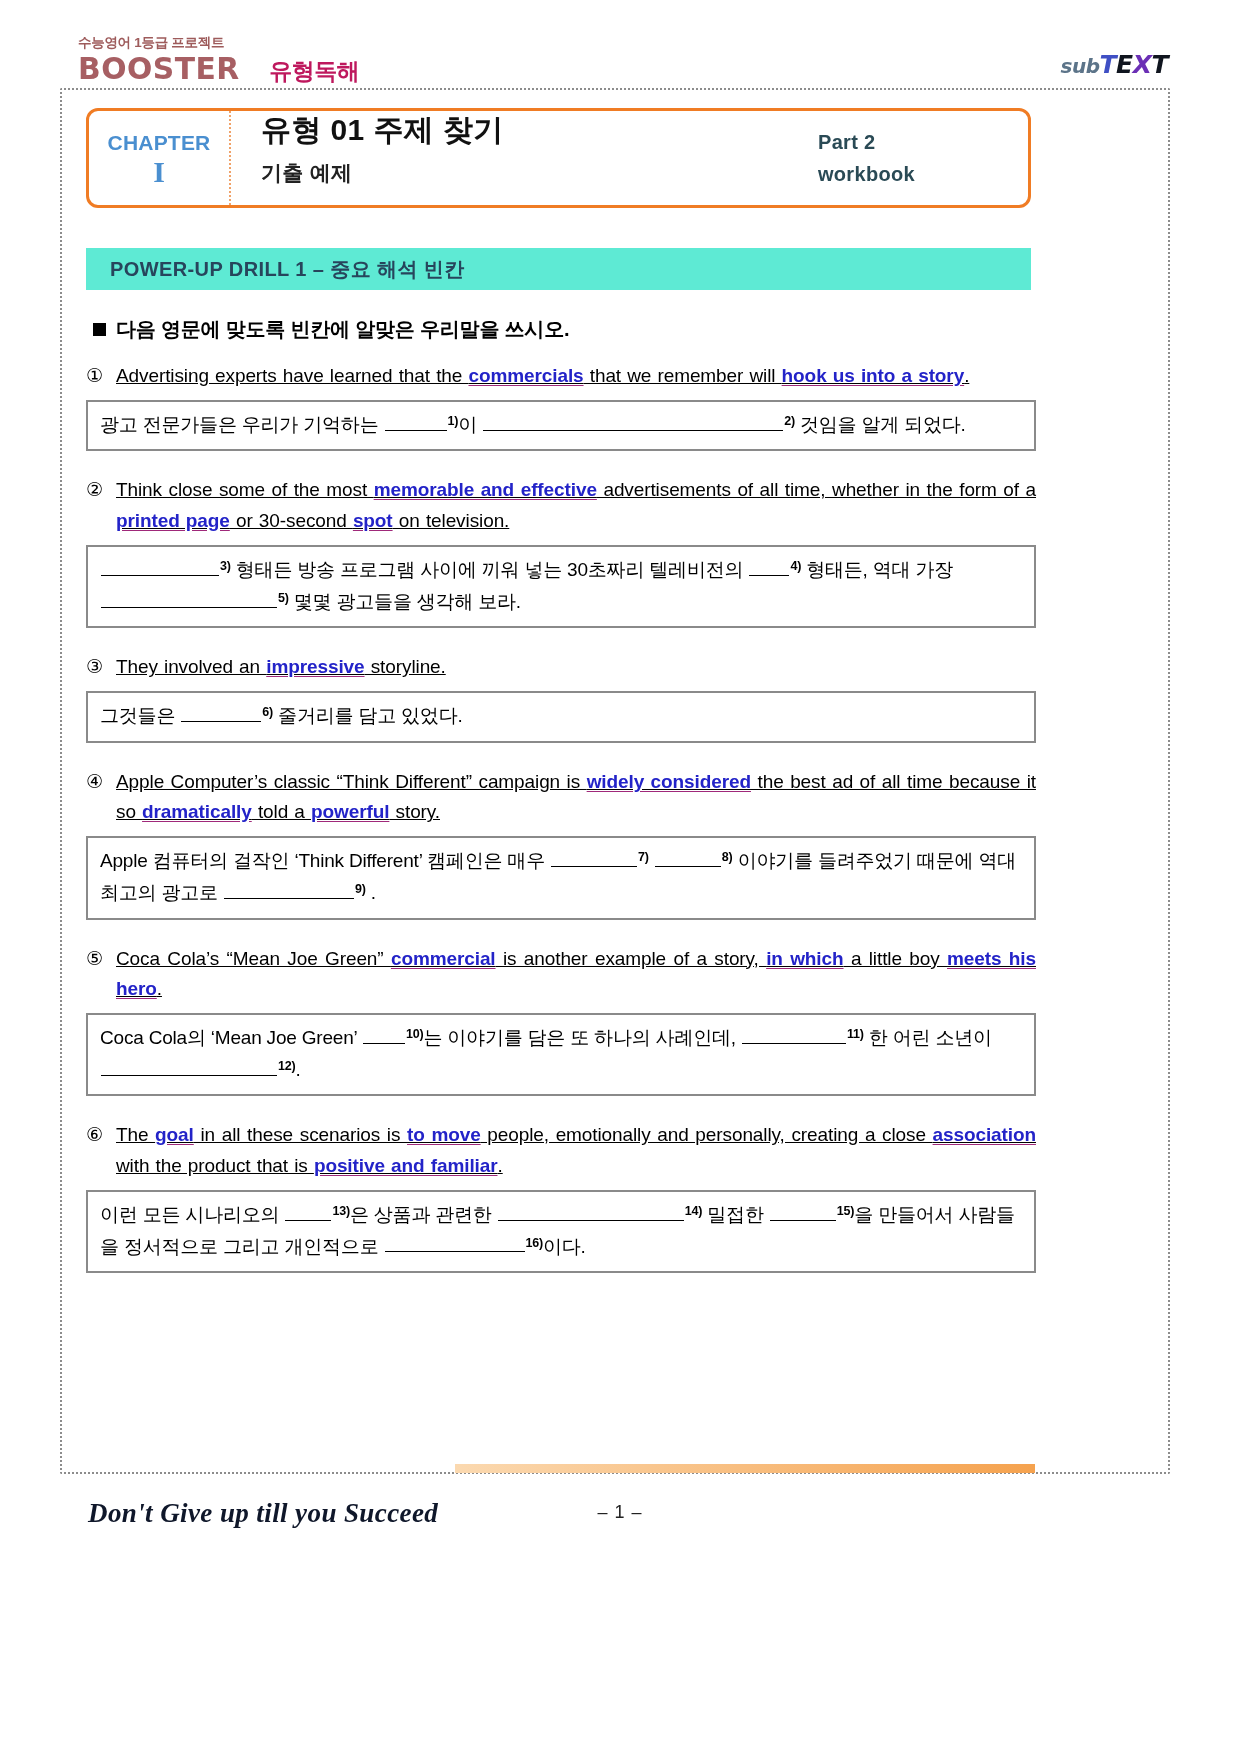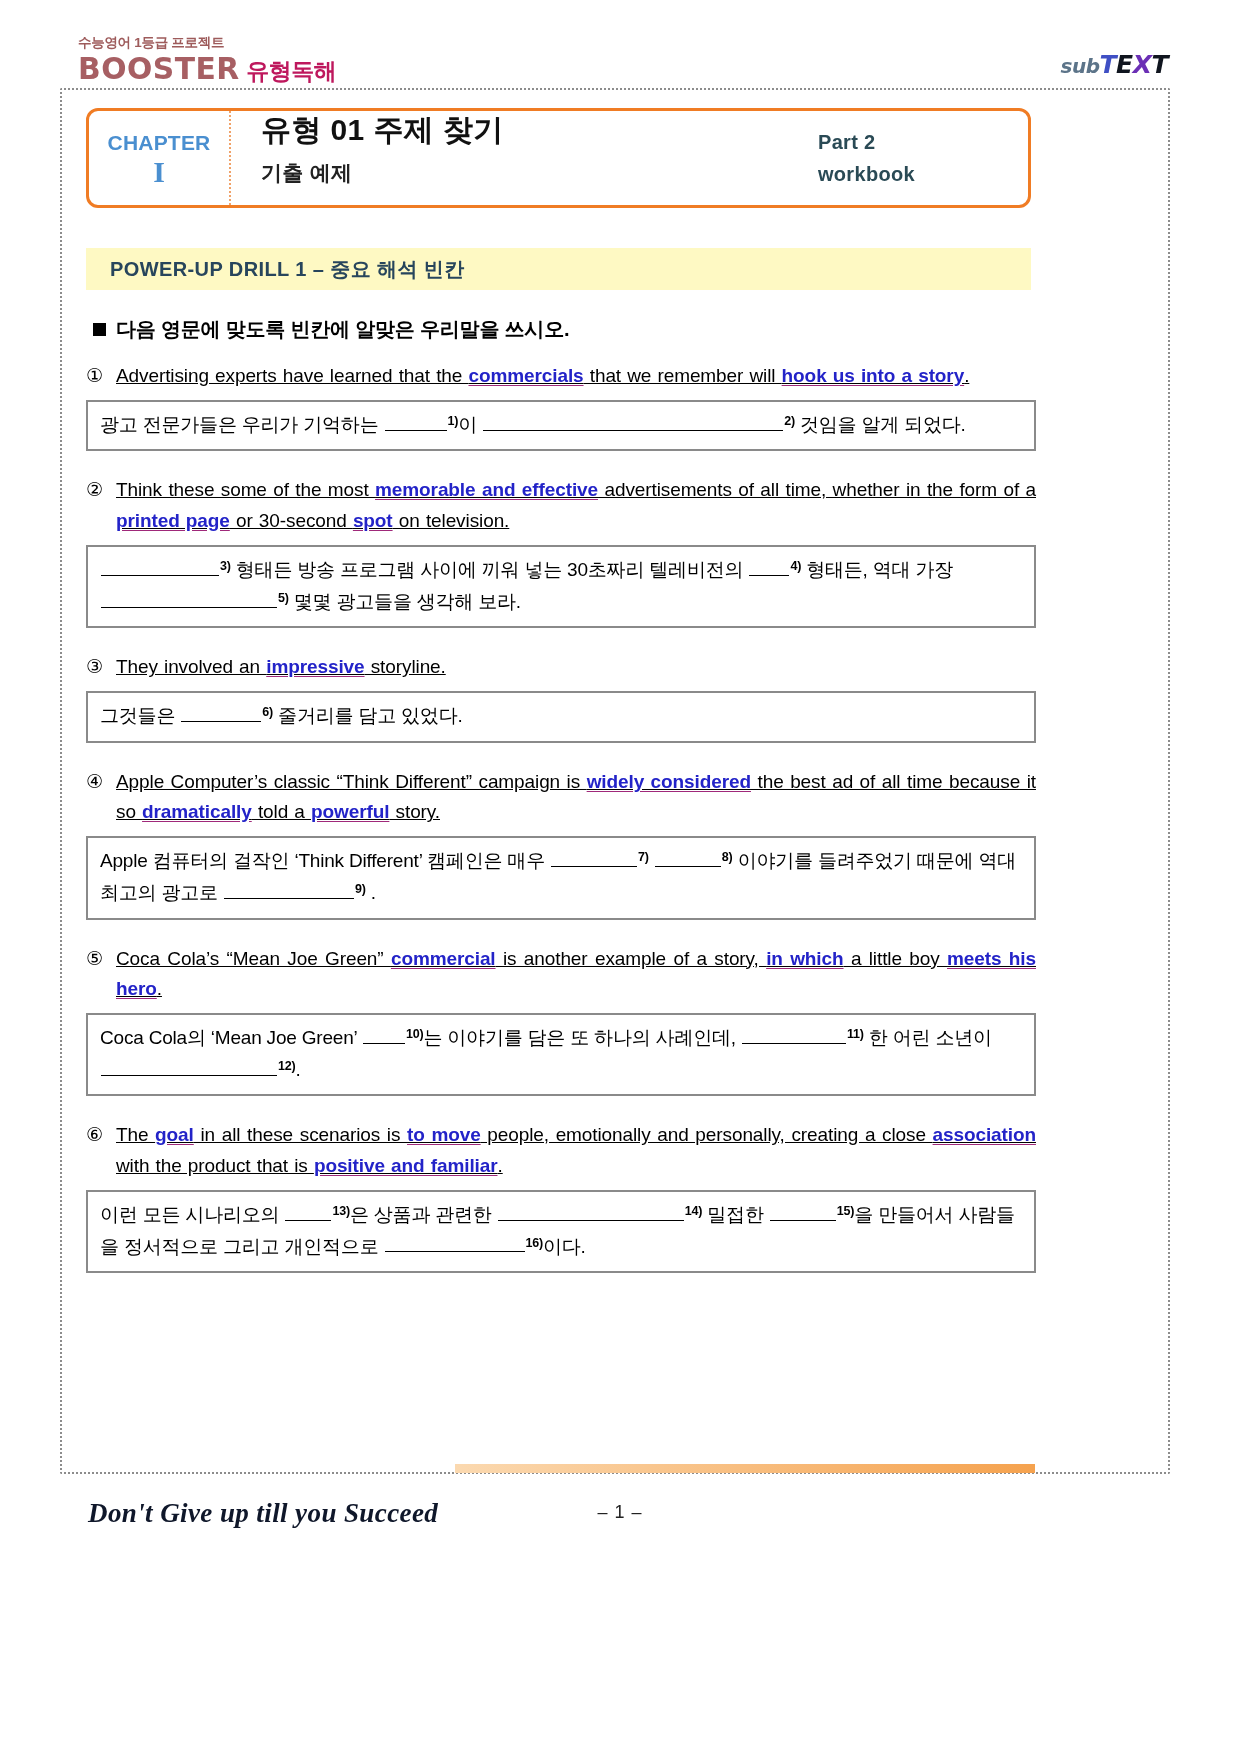--- a/index.html
+++ b/index.html
@@ -31,21 +31,21 @@
   .brand-kicker {
     font-size: 13.5px;
     font-weight: bold;
     color: #9e5b5b;
     letter-spacing: -0.3px;
     margin-bottom: 3px;
   }
   .brand-row {
     display: flex;
     align-items: baseline;
-    gap: 0;
+    gap: 23px;
   }
   .brand-booster {
     font-family: "DejaVu Sans", sans-serif;
     font-size: 31px;
     font-weight: bold;
     color: #a75f63;
     letter-spacing: 0.5px;
     transform: scaleX(0.96);
     transform-origin: left;
   }
@@ -158,21 +158,21 @@
     letter-spacing: 0.3px;
   }
 
   
   .drill-banner {
     position: absolute;
     left: 86px;
     top: 248px;
     width: 945px;
     height: 42px;
-    background: #fef9c3;
+    background: #5eead4;
     display: flex;
     align-items: center;
     padding-left: 24px;
     box-sizing: border-box;
   }
   .drill-banner-text {
     font-size: 20px;
     font-weight: bold;
     color: #27455c;
     letter-spacing: 0.4px;
@@ -339,21 +339,21 @@
       <div class="item">
         <div class="item-en">
           <span class="item-num">①</span>
           <span class="item-text"><span>Advertising experts have learned that the </span><span class="hl">commercials</span><span> that we remember will </span><span class="hl">hook us into a story</span><span>.</span></span>
         </div>
         <div class="ko-box"><span>광고 전문가들은 우리가 기억하는 </span><span class="blank" style="width: 62px;"></span><sup class="n">1)</sup><span>이 </span><span class="blank" style="width: 300px;"></span><sup class="n">2)</sup><span> 것임을 알게 되었다.</span></div>
       </div>
       <div class="item">
         <div class="item-en">
           <span class="item-num">②</span>
-          <span class="item-text"><span>Think these some of the most </span><span class="hl">memorable and effective</span><span> advertisements of all time, whether in the form of a </span><span class="hl">printed page</span><span> or 30-second </span><span class="hl">spot</span><span> on television.</span></span>
+          <span class="item-text"><span>Think close some of the most </span><span class="hl">memorable and effective</span><span> advertisements of all time, whether in the form of a </span><span class="hl">printed page</span><span> or 30-second </span><span class="hl">spot</span><span> on television.</span></span>
         </div>
         <div class="ko-box"><span class="blank" style="width: 118px;"></span><sup class="n">3)</sup><span> 형태든 방송 프로그램 사이에 끼워 넣는 30초짜리 텔레비전의 </span><span class="blank" style="width: 40px;"></span><sup class="n">4)</sup><span> 형태든, 역대 가장 </span><span class="blank" style="width: 176px;"></span><sup class="n">5)</sup><span> 몇몇 광고들을 생각해 보라.</span></div>
       </div>
       <div class="item">
         <div class="item-en">
           <span class="item-num">③</span>
           <span class="item-text"><span>They involved an </span><span class="hl">impressive</span><span> storyline.</span></span>
         </div>
         <div class="ko-box"><span>그것들은 </span><span class="blank" style="width: 80px;"></span><sup class="n">6)</sup><span> 줄거리를 담고 있었다.</span></div>
       </div>

